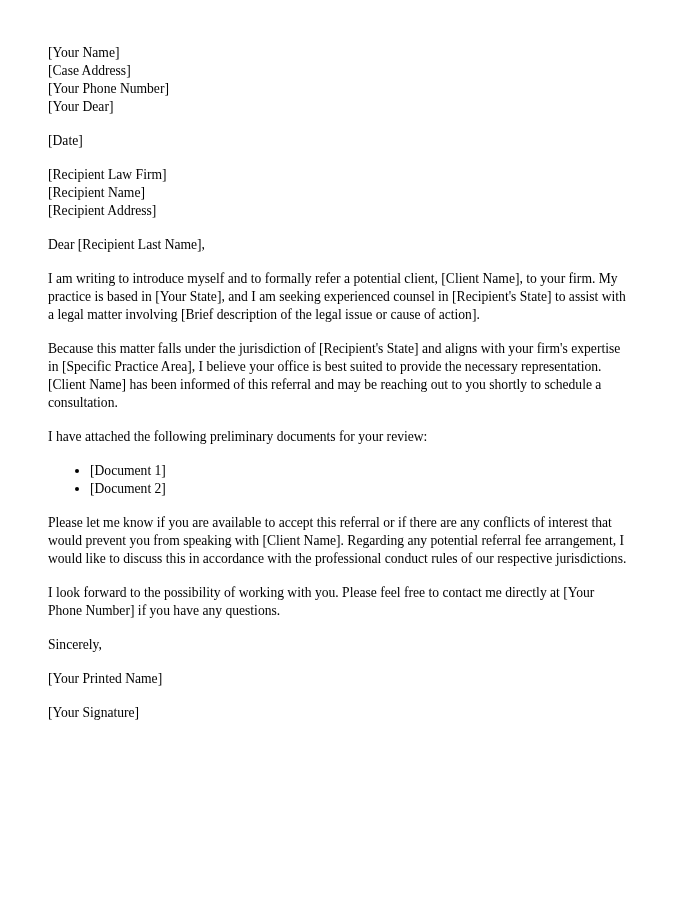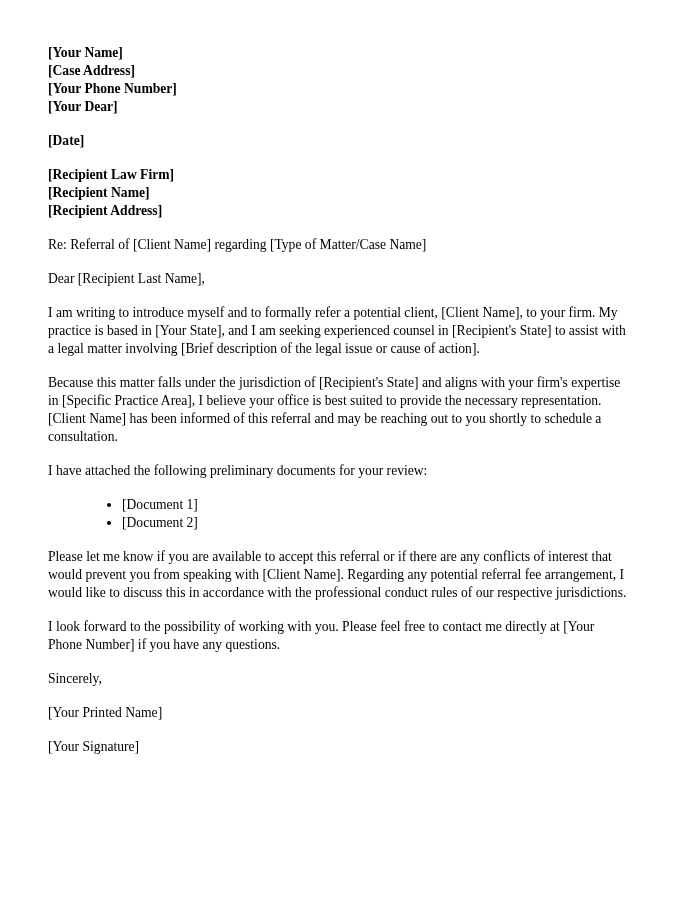--- a/index.html
+++ b/index.html
@@ -17,28 +17,28 @@
     font-family: "Liberation Serif", "DejaVu Serif", serif;
     font-size: 13.6px;
     line-height: 18px;
     color: #000000;
   }
   .content {
     padding: 44px 72px 0 48px;
     width: 700px;
   }
   .line { white-space: pre-wrap; }
-  .block { margin: 0 0 16px 0; font-weight: bold; }
+  .block { margin: 0 0 16px 0; }
   .para { margin: 16px 0; }
   ul.doc-list {
     margin: 16px 0;
     padding-left: 42px;
     list-style-type: disc;
   }
-  ul.doc-list li { line-height: 18px; margin-left: 32px; }
+  ul.doc-list li { line-height: 18px; }
 </style>
 </head>
 <body>
 
 <div class="page">
   <div class="content">
 
     <div class="block">
       <div class="line">[Your Name]</div>
       <div class="line">[Case Address]</div>
@@ -47,21 +47,20 @@
     </div>
 
     <div class="block">[Date]</div>
 
     <div class="block">
       <div class="line">[Recipient Law Firm]</div>
       <div class="line">[Recipient Name]</div>
       <div class="line">[Recipient Address]</div>
     </div>
 
-    <div class="para">Re: Referral of [Client Name] regarding [Type of Matter/Case Name]</div>
 
     <div class="para">Dear [Recipient Last Name],</div>
 
     <div class="para">I am writing to introduce myself and to formally refer a potential client, [Client Name], to your firm. My practice is based in [Your State], and I am seeking experienced counsel in [Recipient's State] to assist with a legal matter involving [Brief description of the legal issue or cause of action].</div>
 
     <div class="para">Because this matter falls under the jurisdiction of [Recipient's State] and aligns with your firm's expertise in [Specific Practice Area], I believe your office is best suited to provide the necessary representation. [Client Name] has been informed of this referral and may be reaching out to you shortly to schedule a consultation.</div>
 
     <div class="para">I have attached the following preliminary documents for your review:</div>
 
     <ul class="doc-list">

